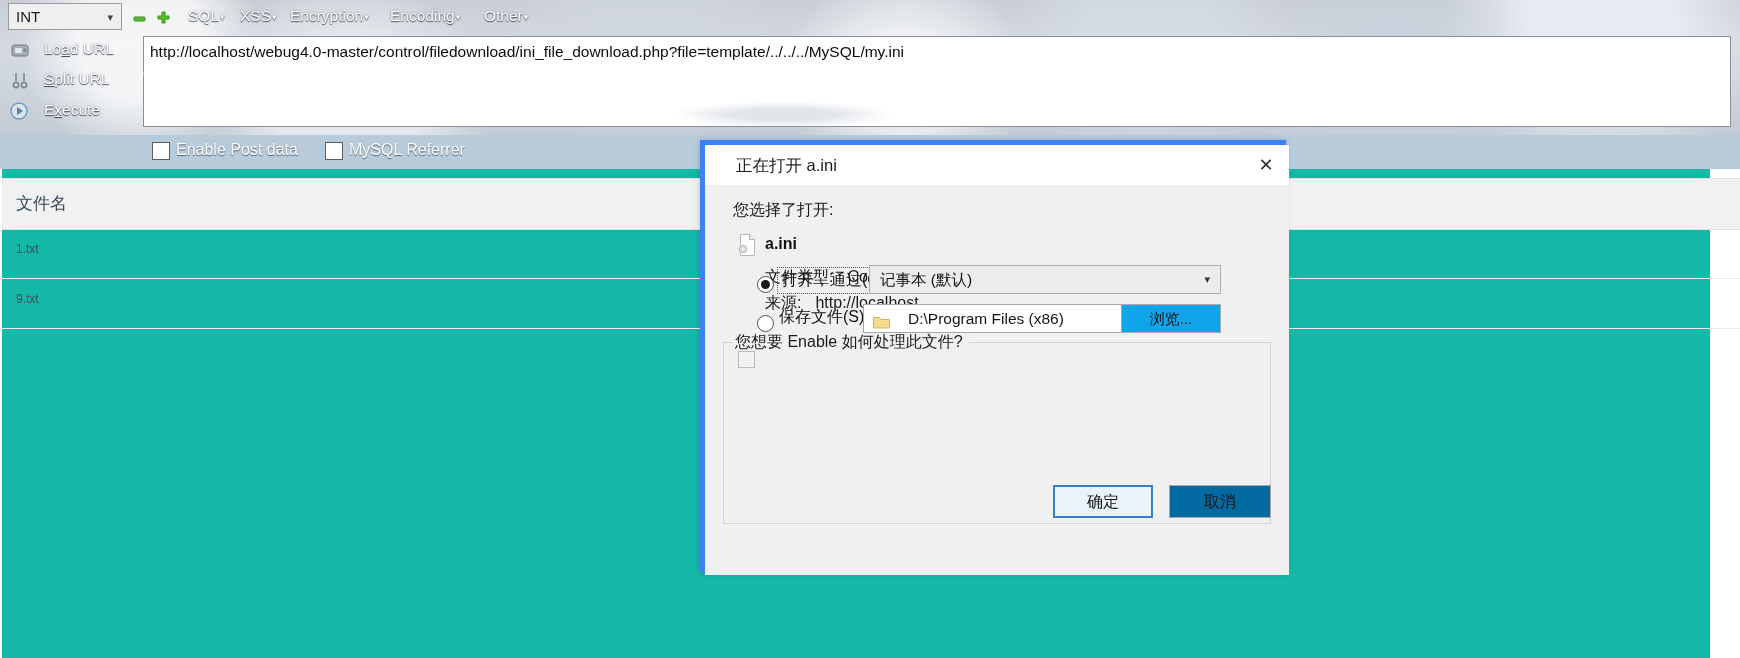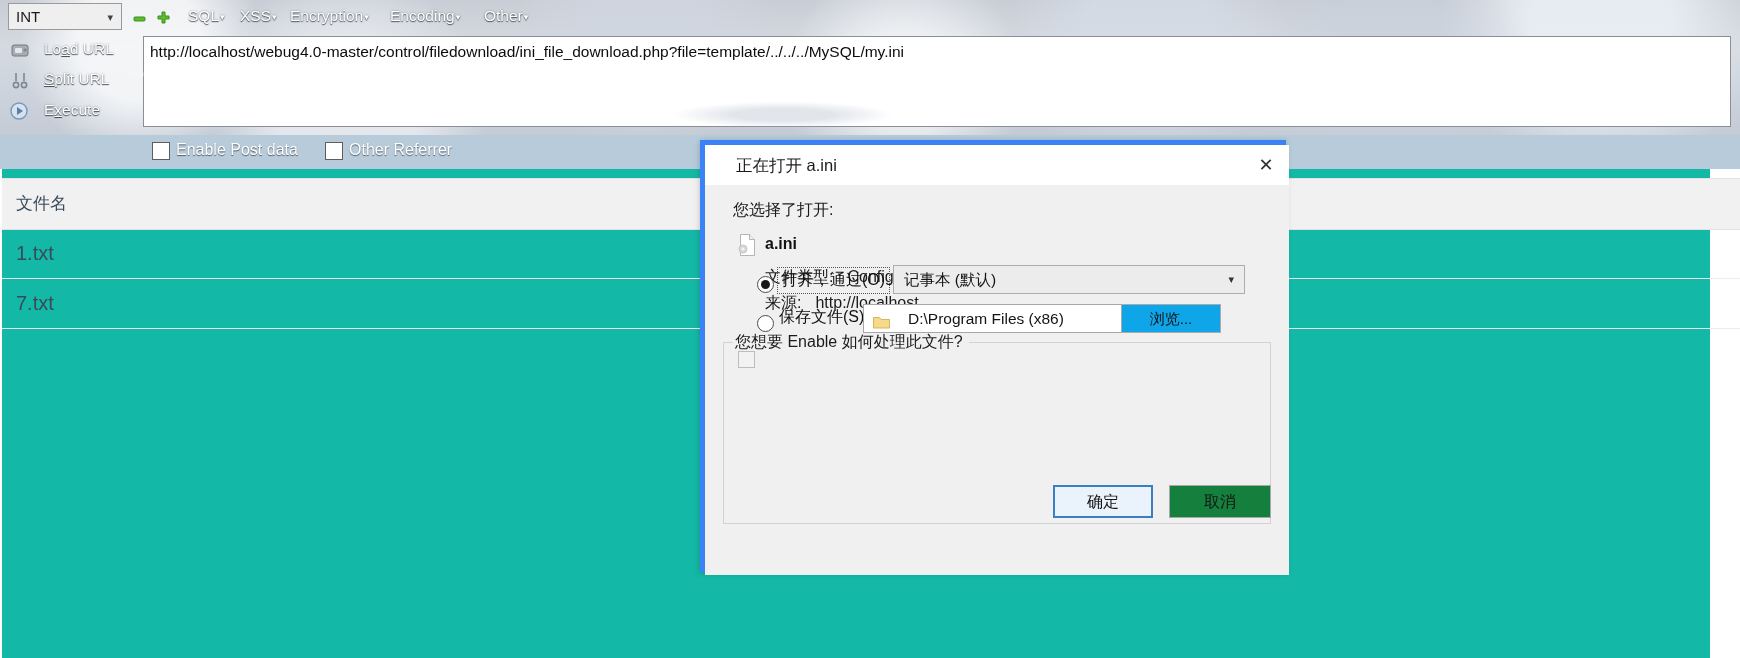--- a/index.html
+++ b/index.html
@@ -167,21 +167,21 @@
   }
   .file-row {
     position: absolute;
     left: 0;
     width: 1740px; height: 50px;
     border-bottom: 1px solid #ececec;
   }
   .file-row .cell {
     position: absolute;
     left: 14px; top: 14px;
-    font-size: 20px;
+    font-size: 12px;
     color: #3a4a5a;
     text-align: right;
   }
   #row-0 { top: 59px; }
   #row-1 { top: 109px; }
 
   
   #dialog {
     position: absolute;
     left: 700px; top: 140px;
@@ -292,21 +292,21 @@
     color: #111111;
     white-space: nowrap;
   }
   #open-radio  { left: 52px; top: 91px; }
   #open-label  { left: 72px; top: 82px; padding: 2px 4px; border: 1px dotted #555; }
   #save-radio  { left: 52px; top: 130px; }
   #save-label  { left: 74px; top: 122px; }
 
   #app-select {
     position: absolute;
-    left: 188px; top: 80px;
+    left: 164px; top: 80px;
     width: 352px; height: 29px;
     background: #ececec;
     border: 1px solid #adadad;
     box-sizing: border-box;
     font-size: 15.5px;
     color: #141414;
     line-height: 27px;
     padding-left: 10px;
   }
   #app-select .chev {
@@ -366,21 +366,21 @@
 
   .dlg-btn {
     position: absolute;
     top: 300px;
     height: 33px;
     box-sizing: border-box;
     font-size: 16px;
     color: #141414;
     text-align: center;
     line-height: 31px;
-    background: #15803d;
+    background: #0369a1;
     border: 1px solid #a8a8a8;
   }
   #ok-btn {
     left: 348px;
     width: 100px;
     background: #eaf2fb;
     border: 2px solid #3a7fc1;
     line-height: 29px;
   }
   #cancel-btn {
@@ -457,32 +457,32 @@
     <span>E</span><u>x</u><span>ecute</span>
   </div>
 
   <div id="url-box">http://localhost/webug4.0-master/control/filedownload/ini_file_download.php?file=template/../../../MySQL/my.ini</div>
 </div>
 
 <div id="check-row">
   <span class="hb-check" style="left:152px;"></span>
   <span class="hb-check-label" style="left:176px;">Enable Post data</span>
   <span class="hb-check" style="left:325px;"></span>
-  <span class="hb-check-label" style="left:349px;">Other Referrer</span>
+  <span class="hb-check-label" style="left:349px;">MySQL Referrer</span>
 </div>
 
 <div id="page">
   <div id="table-head">
     <span class="cell">文件名</span>
   </div>
   <div class="file-row" id="row-0">
     <span class="cell">1.txt</span>
   </div>
   <div class="file-row" id="row-1">
-    <span class="cell">7.txt</span>
+    <span class="cell">9.txt</span>
   </div>
 </div>
 
 <div id="dialog">
 
   <div id="dialog-titlebar">
     <div id="dialog-title">正在打开 a.ini</div>
     <div id="dialog-close">✕</div>
   </div>
 

